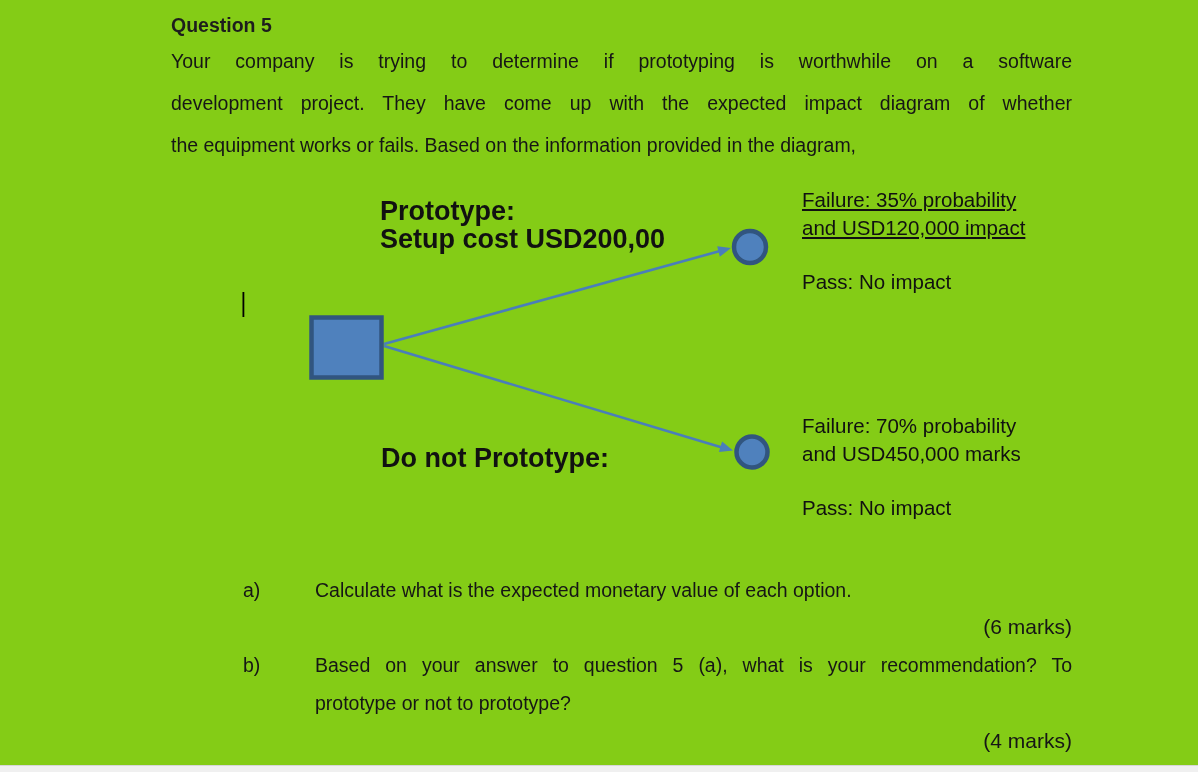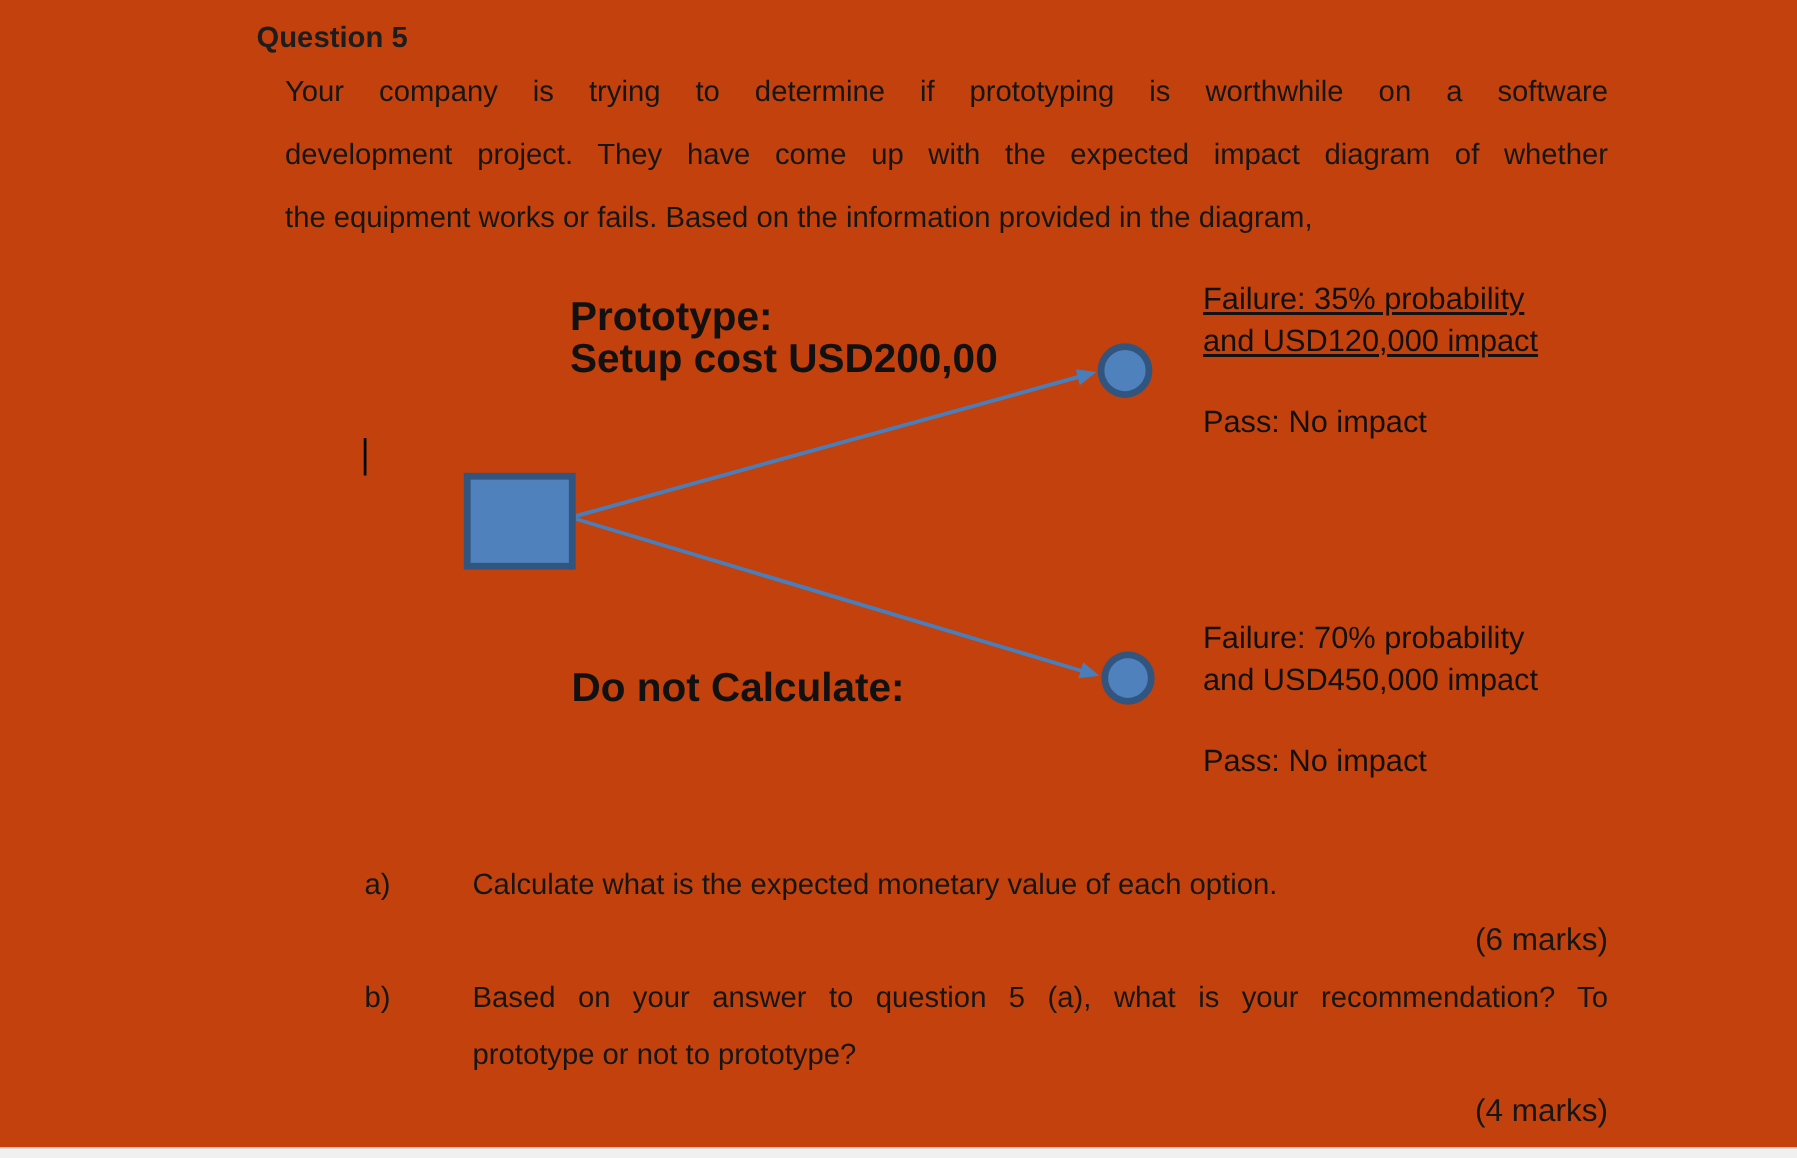--- a/index.html
+++ b/index.html
@@ -1,30 +1,30 @@
 <!DOCTYPE html>
 <html><head>
 <meta charset="utf-8">
 <style>
   html,body{margin:0;padding:0;background:#ffffff;}
   .page{
     position:relative;
     width:1198px;height:772px;
-    background:#c2410c;
+    background:#84cc16;
     overflow:hidden;
     font-family:"Liberation Sans","DejaVu Sans",sans-serif;
     color:#161616;
   }
   .title{
     position:absolute;left:171px;top:13px;
     font-size:19.5px;font-weight:bold;line-height:24px;
     color:#1d1d1d;white-space:nowrap;
   }
   .intro{position:absolute;left:171px;top:40px;width:901px;}
-  .iline{font-size:19.5px;line-height:42px;height:42px;overflow:visible;white-space:normal;margin-left:19px;}
+  .iline{font-size:19.5px;line-height:42px;height:42px;overflow:visible;white-space:normal;}
   .just{text-align:justify;text-align-last:justify;}
   .diagram-svg{position:absolute;left:0;top:0;}
   .dlabel{
     position:absolute;font-size:20.5px;line-height:27.5px;
     white-space:nowrap;color:#111;
   }
   .dbold{font-weight:bold;font-size:27px;}
   .qrow{
     position:absolute;left:243px;width:829px;
     display:flex;align-items:flex-start;
@@ -72,26 +72,26 @@
   </div>
 
   <div class="dlabel" style="left:802px;top:186px;text-decoration:underline;">
     <div>Failure: 35% probability</div>
     <div>and USD120,000 impact</div>
   </div>
 
   <div class="dlabel" style="left:802px;top:268px;">Pass: No impact</div>
 
   <div class="dlabel dbold" style="left:381px;top:445px;">
-    <div>Do not Calculate:</div>
+    <div>Do not Prototype:</div>
   </div>
 
   <div class="dlabel" style="left:802px;top:412px;">
     <div>Failure: 70% probability</div>
-    <div>and USD450,000 impact</div>
+    <div>and USD450,000 marks</div>
   </div>
 
   <div class="dlabel" style="left:802px;top:494px;">Pass: No impact</div>
 
   <div class="qrow" style="top:578px;">
     <span class="qlabel">a)</span>
     <div class="qtext">Calculate what is the expected monetary value of each option.</div>
   </div>
 
   <div class="marks" style="top:615px;">(6 marks)</div>

